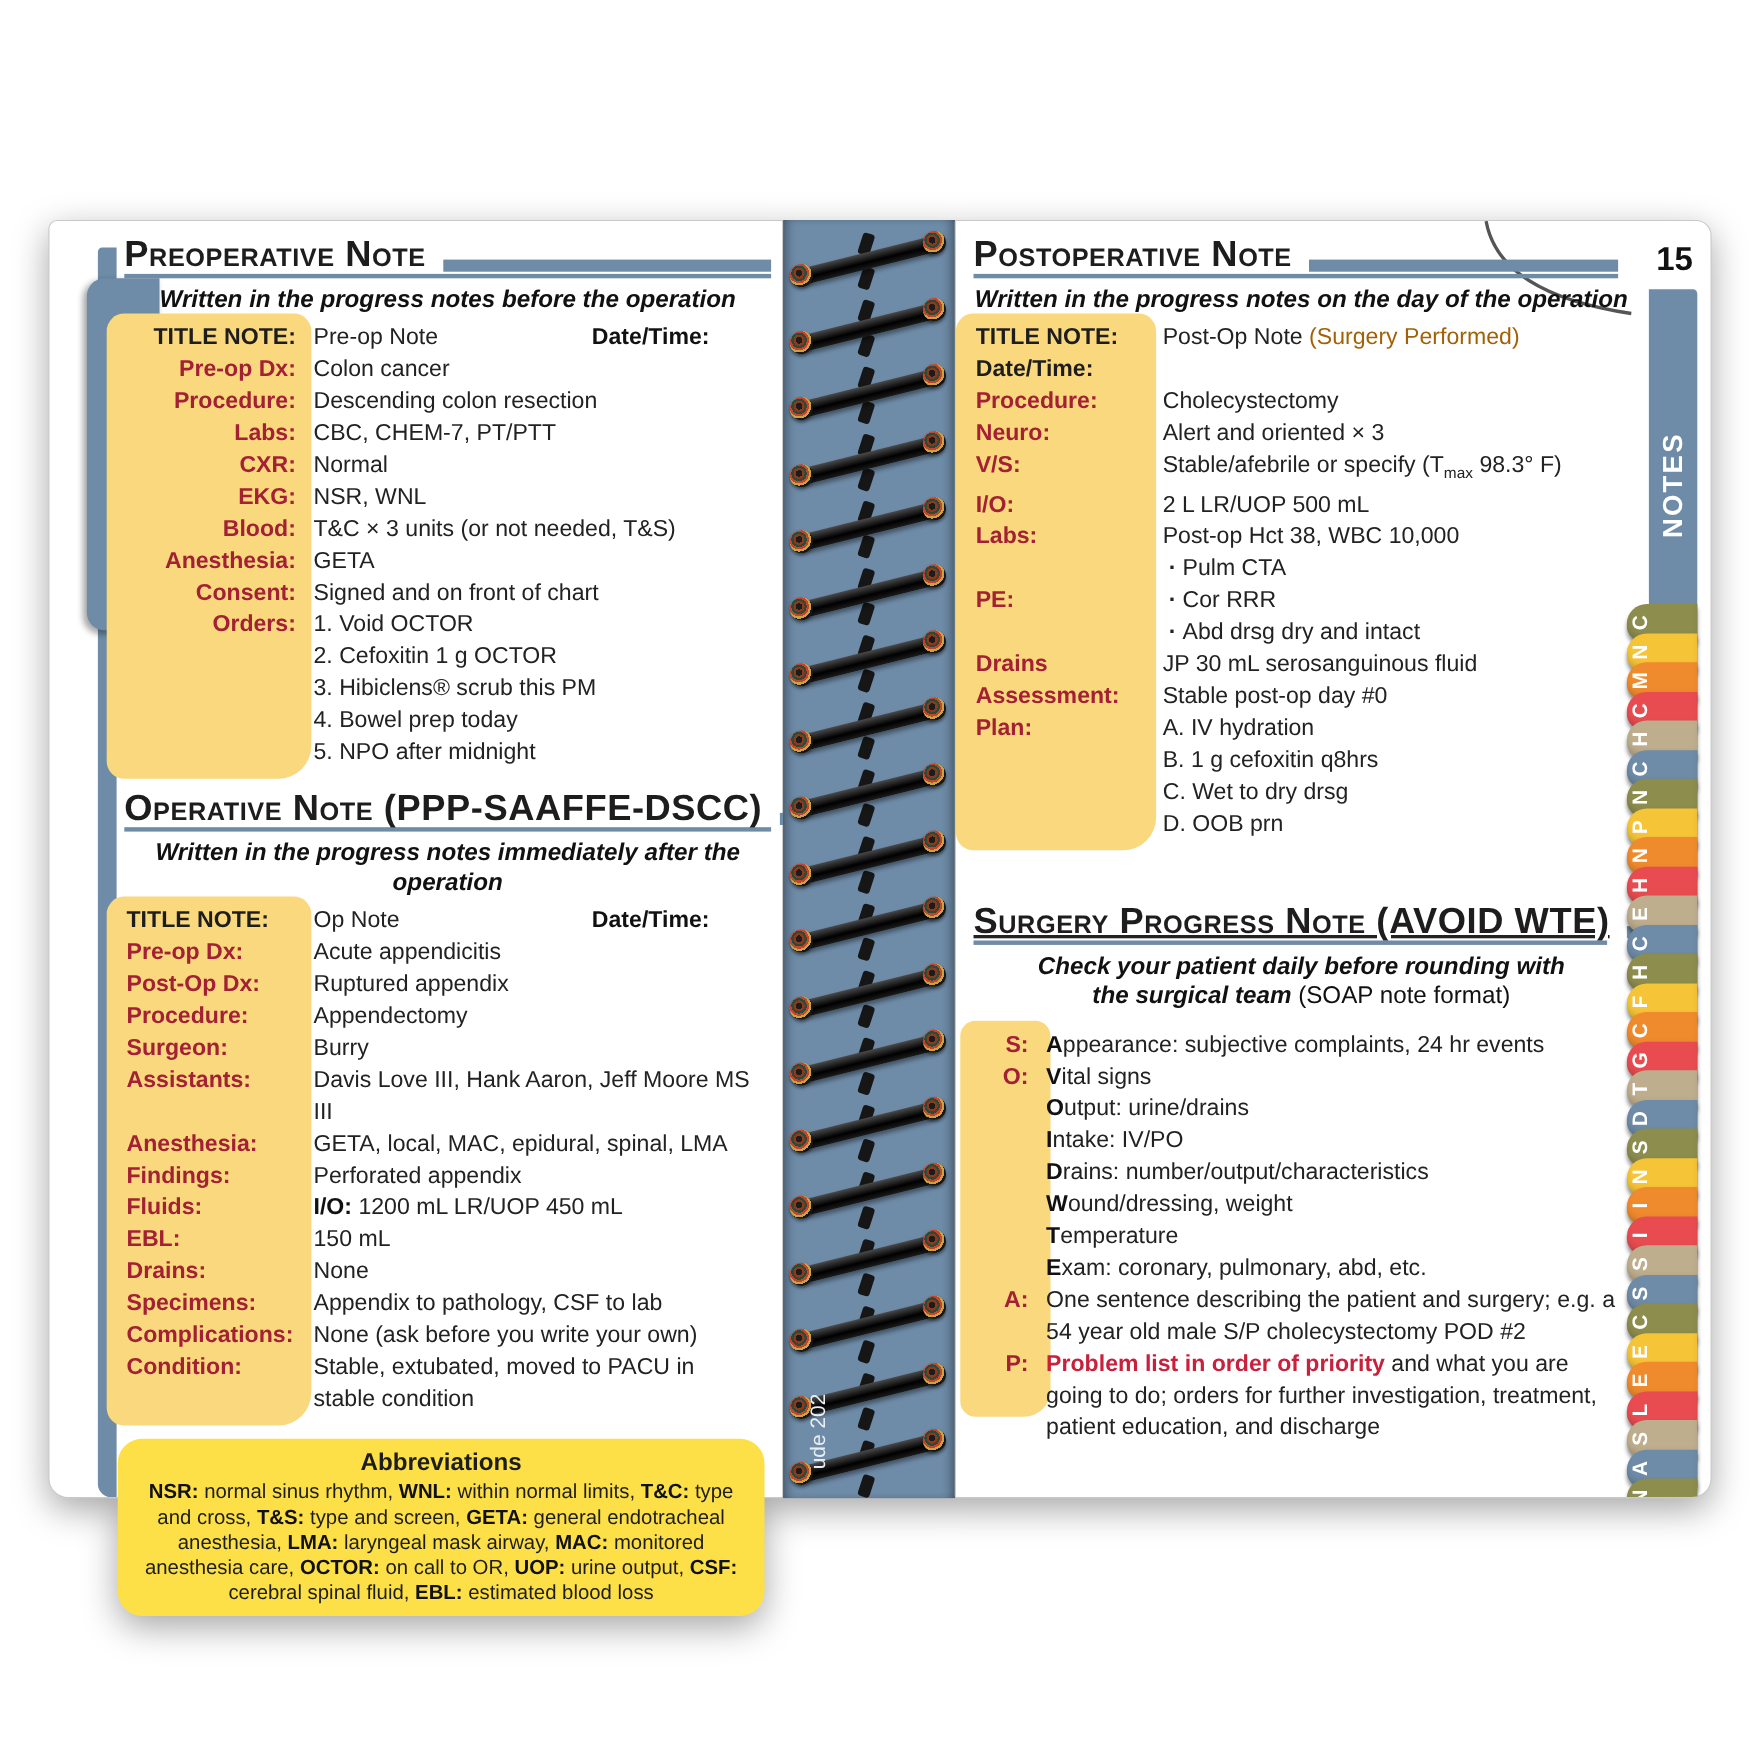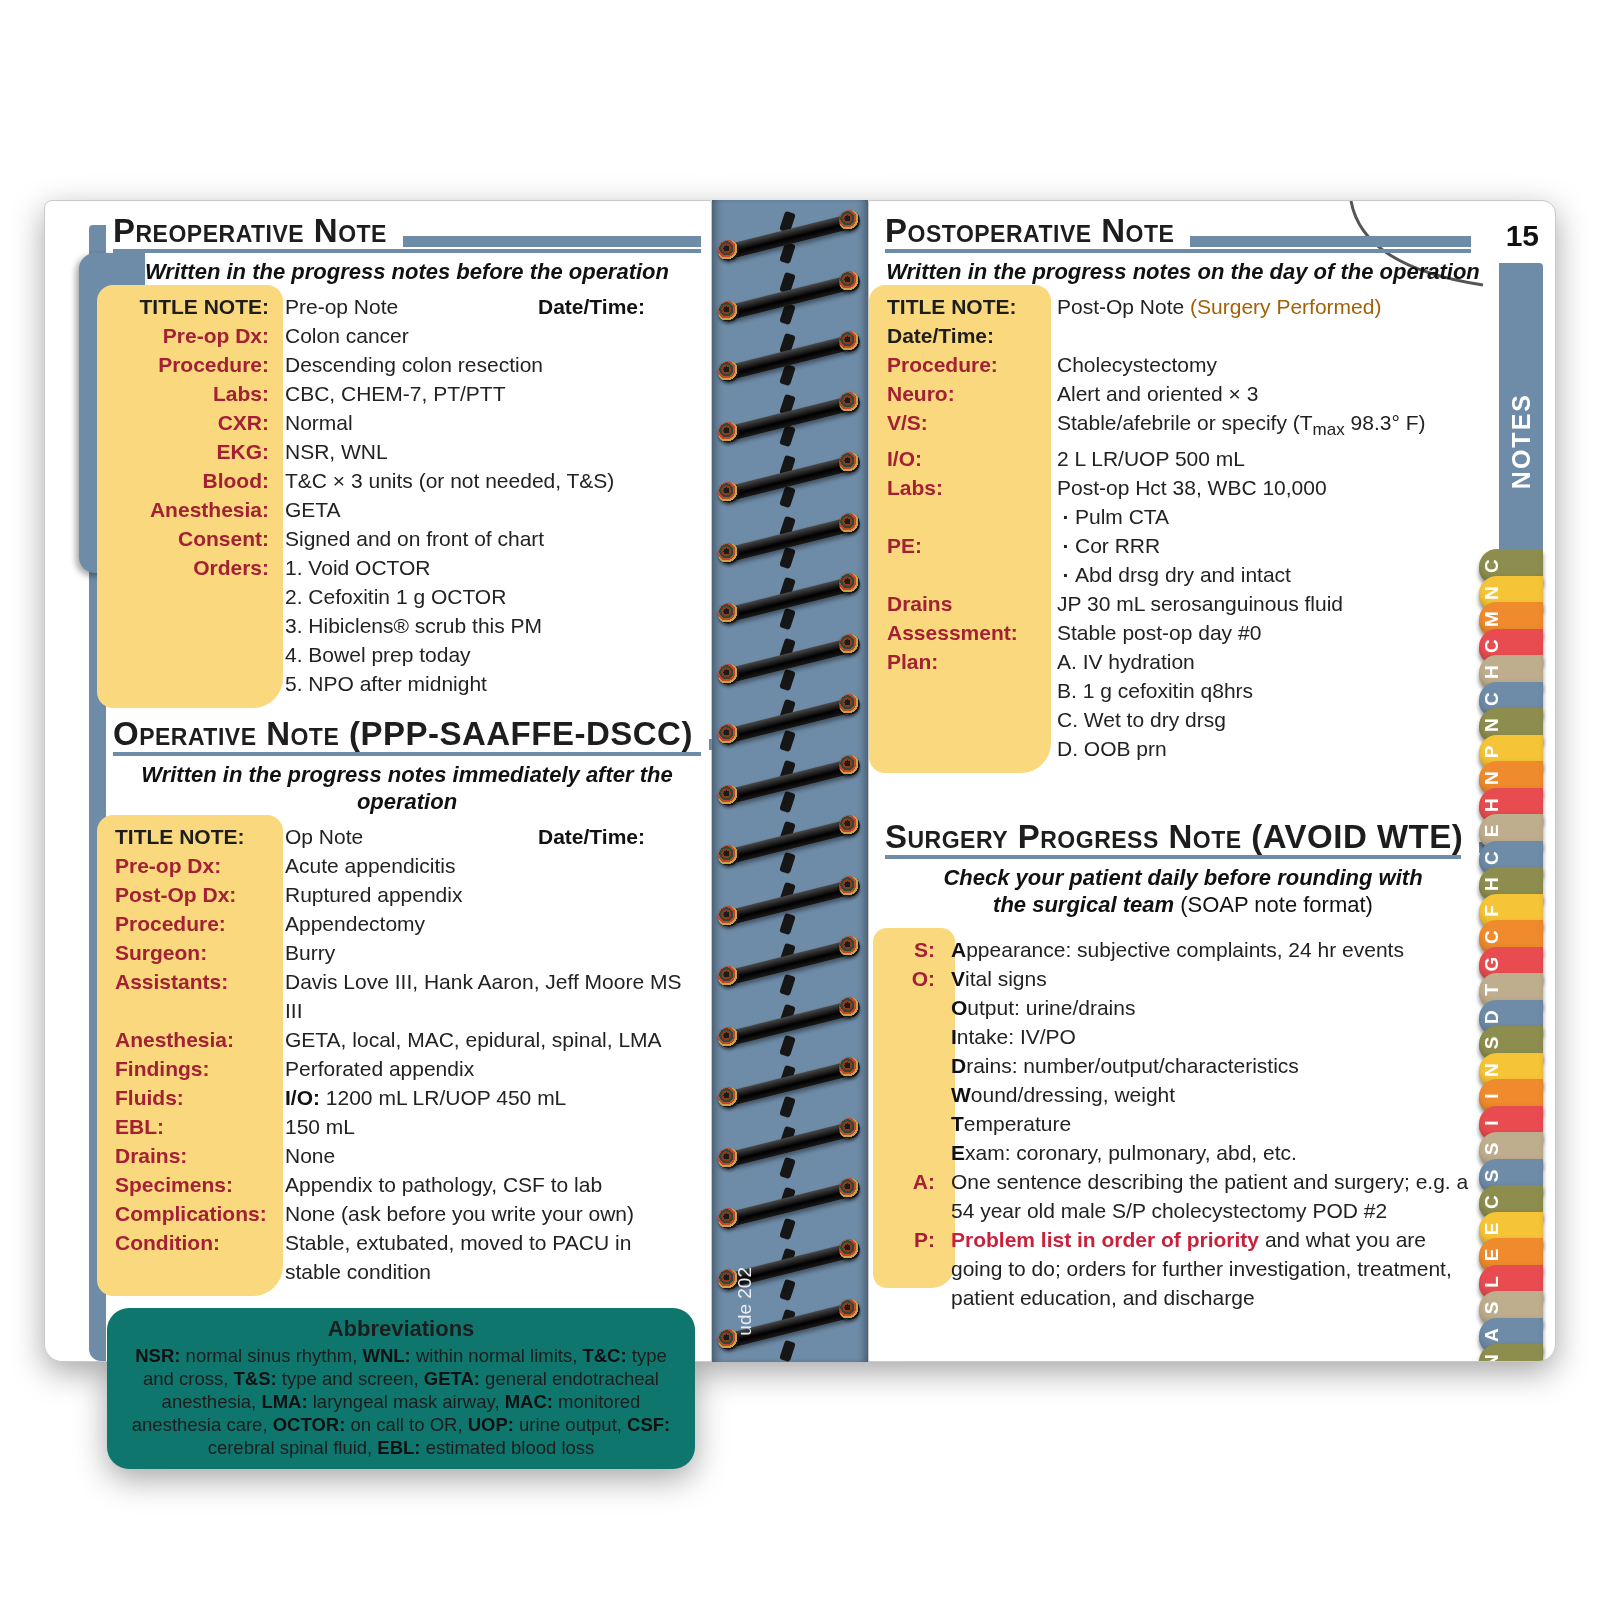--- a/index.html
+++ b/index.html
@@ -53,23 +53,23 @@
   .lab{width:172px;flex:none;font-weight:bold;color:#A32035;box-sizing:border-box;}
   .preopt .lab{text-align:right;padding-right:16px;}
   .opnt .lab{text-align:left;padding-left:2px;}
   .lab.black{color:#1d1d1d;}
   .val{flex:1;color:#222;}
   .trow{display:flex;text-align:right;}
   .trow .dt{font-weight:bold;color:#111;margin-left:auto;padding-right:56px;}
   .red{color:#a16207;}
   .redb{color:#C9203C;font-weight:bold;}
   .dot{display:inline-block;width:18px;text-align:center;font-weight:bold;}
-  sub{font-size:17px;}
+  sub{font-size:14px;}
   
-  .abbrev{margin-top:22px;background:#0f766e;border-radius:22px;padding:8px 18px 10px 18px;position:relative;left:-6px;}
+  .abbrev{margin-top:22px;background:#fde047;border-radius:22px;padding:8px 18px 10px 18px;position:relative;left:-6px;}
   .abbrev h3{margin:0;text-align:center;font-size:22px;color:#1d1d1d;}
   .abbrev p{margin:2px 0 0 0;text-align:center;font-size:18.5px;line-height:23px;color:#1d1d1d;}
   
   .soap .lab{width:66px;text-align:right;padding-right:16px;}
   .soap .ybox{left:-12px;border-radius:14px 14px 24px 14px;bottom:24px;}
   .gap{height:56px;}
   .gap-sm{height:8px;}
   b{color:#111;}
 </style>
 </head>
@@ -556,21 +556,21 @@
           <div class="row">
               <div class="lab"></div>
               <div class="val">D. OOB prn</div>
             </div>
         </div>
       </section>
 
       <div class="gap"></div>
 
       <section>
-        <div class="sec-head" style="margin-right:20px;">
+        <div class="sec-head" style="margin-right:20px;text-decoration:underline;">
           <h2>Surgery Progress Note (AVOID WTE)</h2>
           <div class="bar"></div>
         </div>
         <div class="subtitle" style="padding:0 40px;">
           <span>Check your patient daily before rounding with the surgical team</span><span class="plain"> (SOAP note format)</span>
         </div>
         <div class="gap-sm"></div>
 
         <div class="note-table soap">
           <div class="ybox" style="width:82px;"></div>

